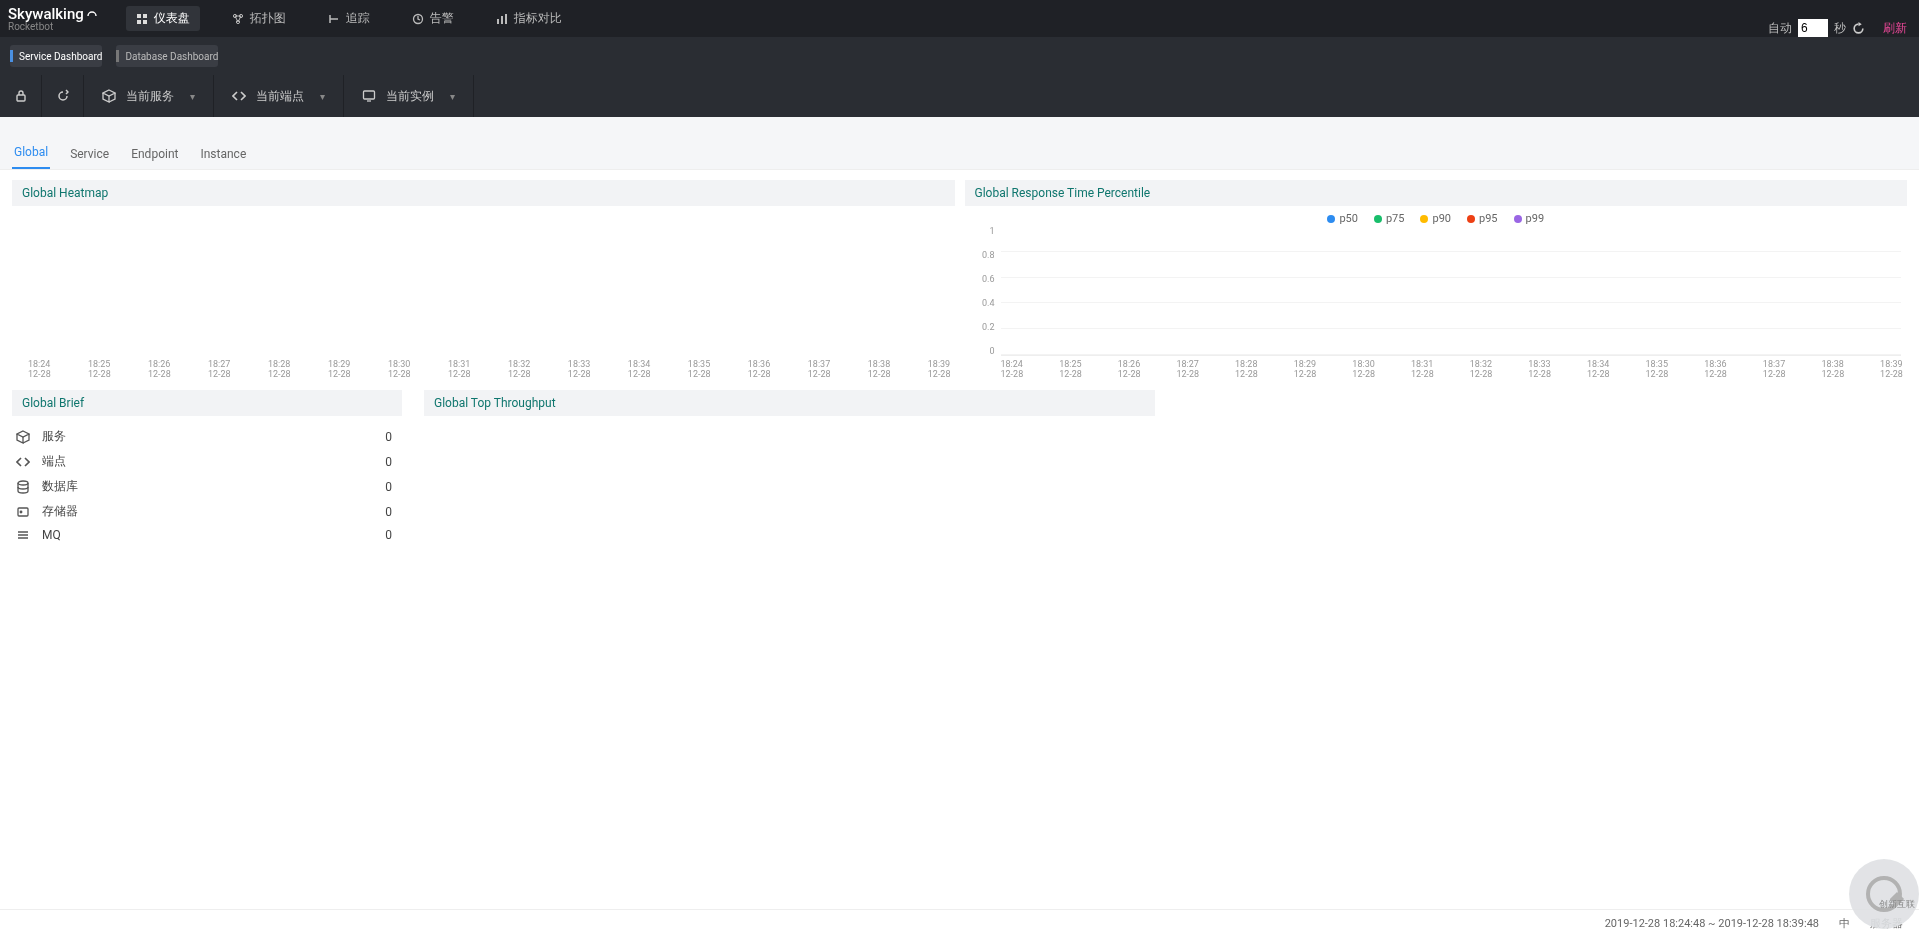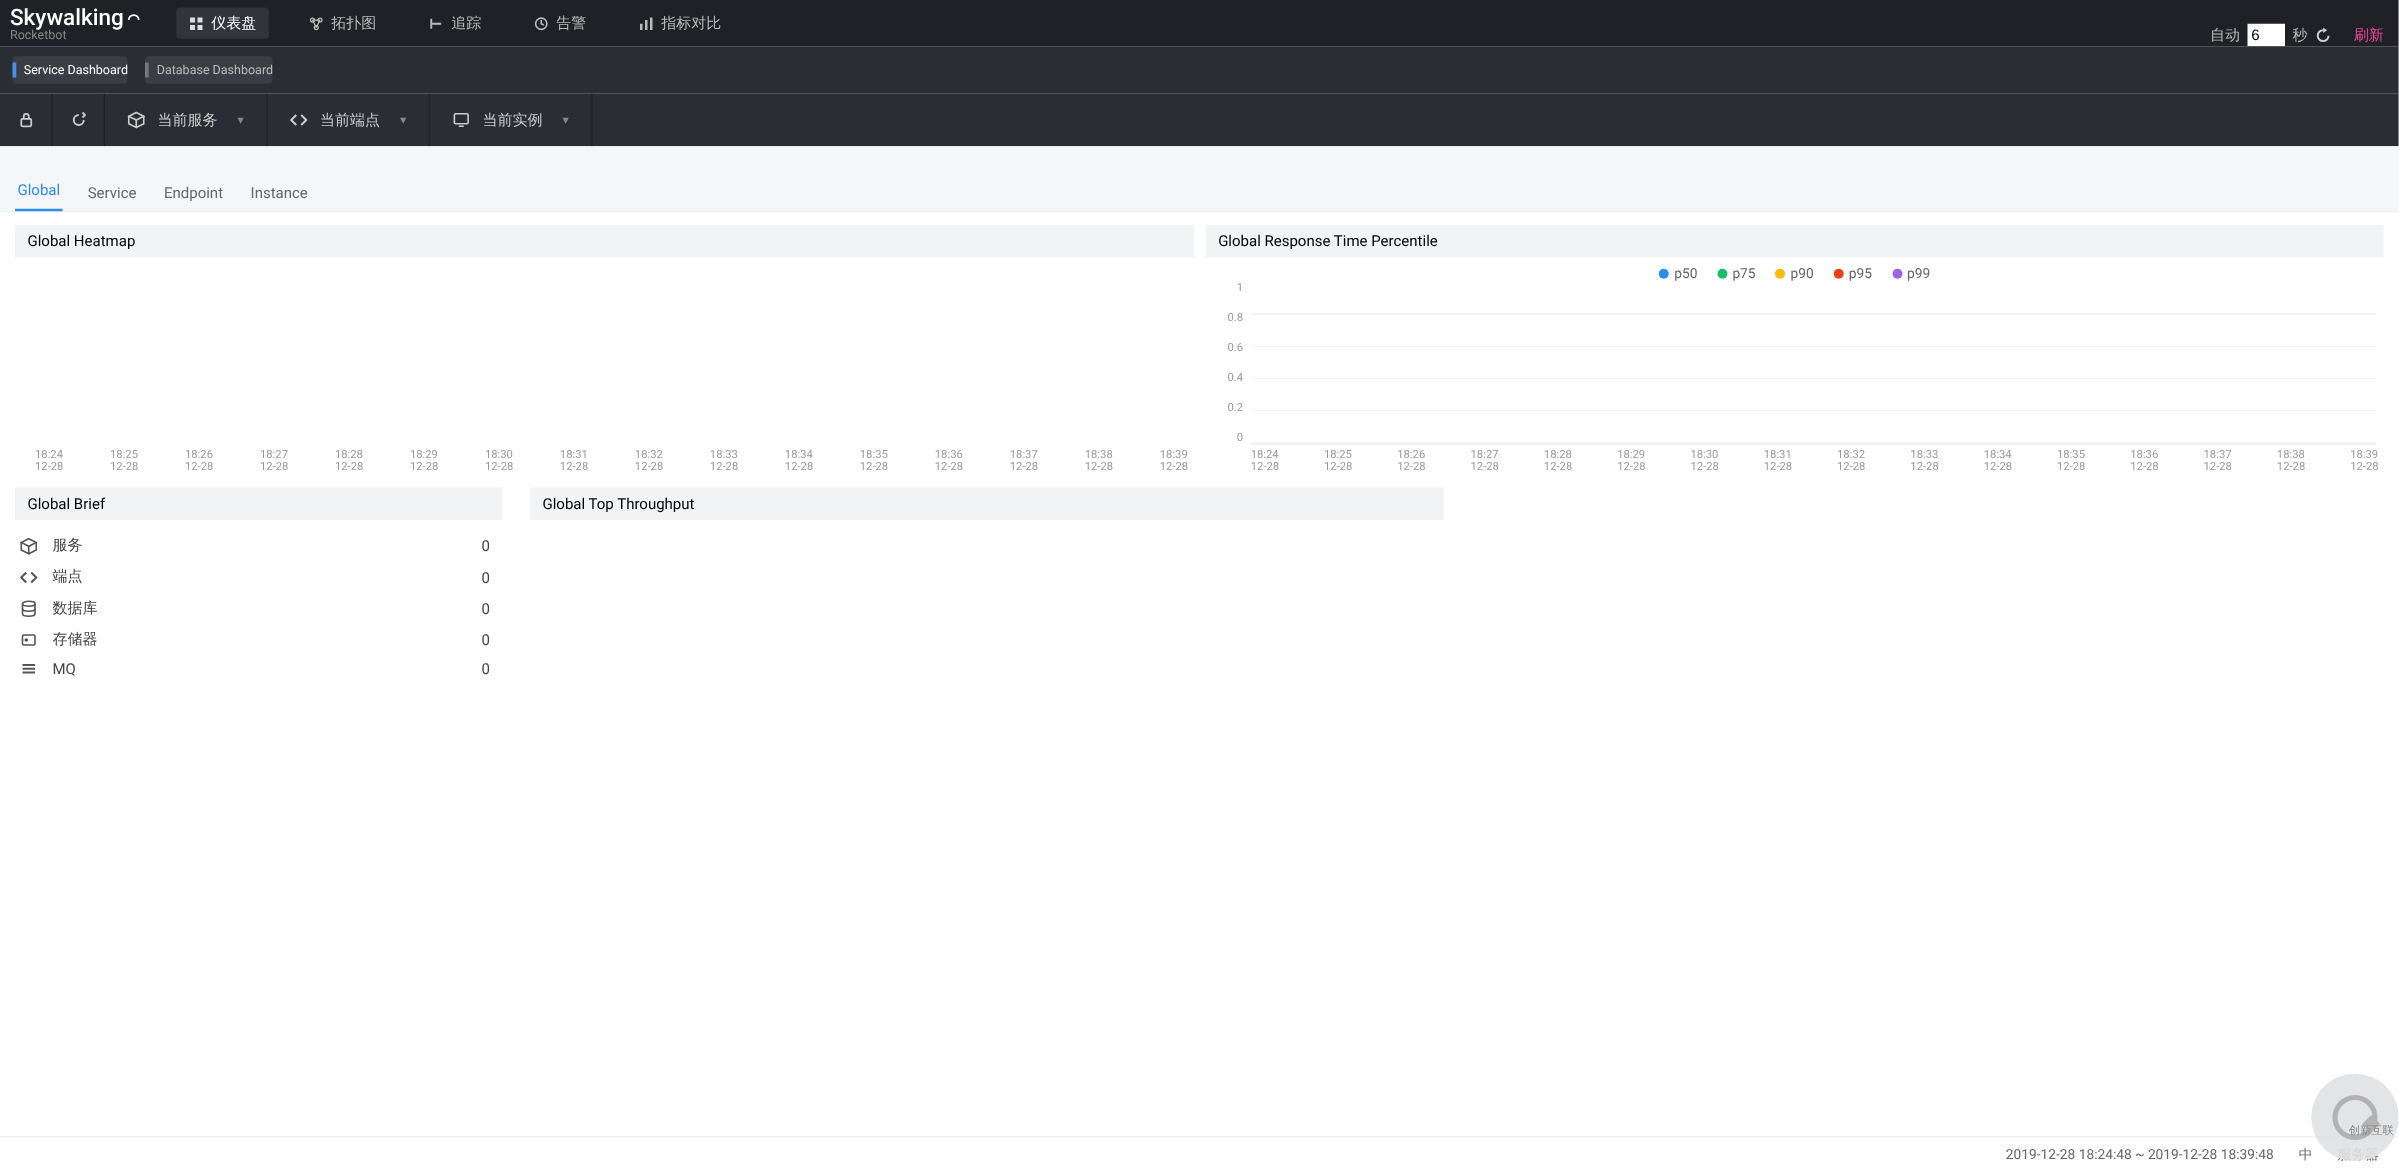--- a/index.html
+++ b/index.html
@@ -2,21 +2,21 @@
 <html><head>
 <meta charset="utf-8">
 <style>
   * { margin: 0; padding: 0; box-sizing: border-box; }
   html, body { width: 100%; height: 100%; font-family: -apple-system, "Segoe UI", Roboto, "Helvetica Neue", Arial, sans-serif; background:#fff; color:#333; }
   body { display:flex; flex-direction:column; height:937px; width:1919px; overflow:hidden; position:relative; }
 
   
   .topbar { background:#1f2126; height:37px; display:flex; align-items:center; color:#aaa; font-size:12px; }
   .logo-block { padding:0 10px 0 8px; display:flex; flex-direction:column; justify-content:center; }
-  .logo-main { color:#fff; font-size:18px; font-weight:500; display:flex; align-items:center; }
+  .logo-main { color:#fff; font-size:15px; font-weight:500; display:flex; align-items:center; }
   .logo-main .tail { font-size:10px; margin-left:2px; }
   .logo-sub { color:#888; font-size:10px; margin-top:-2px; }
   .nav-items { display:flex; gap:22px; margin-left:18px; }
   .nav-item { display:flex; align-items:center; gap:6px; color:#bbb; cursor:pointer; padding:4px 10px; border-radius:3px; }
   .nav-item.active { background:#31343a; color:#fff; }
   .nav-icon { width:12px; height:12px; display:inline-block; }
   .top-right { margin-left:auto; display:flex; align-items:flex-end; gap:6px; padding-right:12px; }
   .top-right .lbl { color:#bbb; }
   .top-right input { width:30px; height:18px; background:#fff; border:none; font-size:12px; padding:0 3px; }
   .refresh-btn { display:flex; align-items:center; gap:18px; color:#ec4899; cursor:pointer;margin-top:19px; }
@@ -35,21 +35,21 @@
   .icon-box { width:42px; display:flex; align-items:center; justify-content:center; border-right:1px solid #1f2126; }
 
   
   .page-tabs { background:#f5f6f8; height:53px; display:flex; align-items:flex-end; padding:0 12px; gap:18px; border-bottom:1px solid #eee; }
   .page-tab { font-size:12px; color:#666; padding:8px 2px 8px 2px; cursor:pointer; }
   .page-tab.active { color:#2d8cf0; border-bottom:2px solid #2d8cf0; }
 
   
   .content { flex:1; display:grid; grid-template-columns:1fr 1fr; grid-template-rows:200px 1fr; gap:10px; padding:10px 12px 46px 12px; background:#fff; }
   .panel { display:flex; flex-direction:column; min-height:0; }
-  .panel-header { background:#f2f3f5; color:#000000; font-size:12px; padding:6px 10px; }
+  .panel-header { background:#f2f3f5; color:#0f766e; font-size:12px; padding:6px 10px; }
   .panel-body { flex:1; position:relative; }
   .heatmap-panel { grid-column:1; grid-row:1; }
   .percentile-panel { grid-column:2; grid-row:1; }
 
   
   .x-axis { position:absolute; bottom:0; left:16px; right:4px; display:flex; justify-content:space-between; }
   .x-tick { text-align:left; font-size:9px; color:#999; line-height:1.1; }
   .x-tick div:first-child { }
   .y-axis { position:absolute; left:0; top:20px; bottom:24px; width:34px; display:flex; flex-direction:column; justify-content:space-between; align-items:flex-end; }
   .y-tick { font-size:9px; color:#999; padding-right:4px; }

